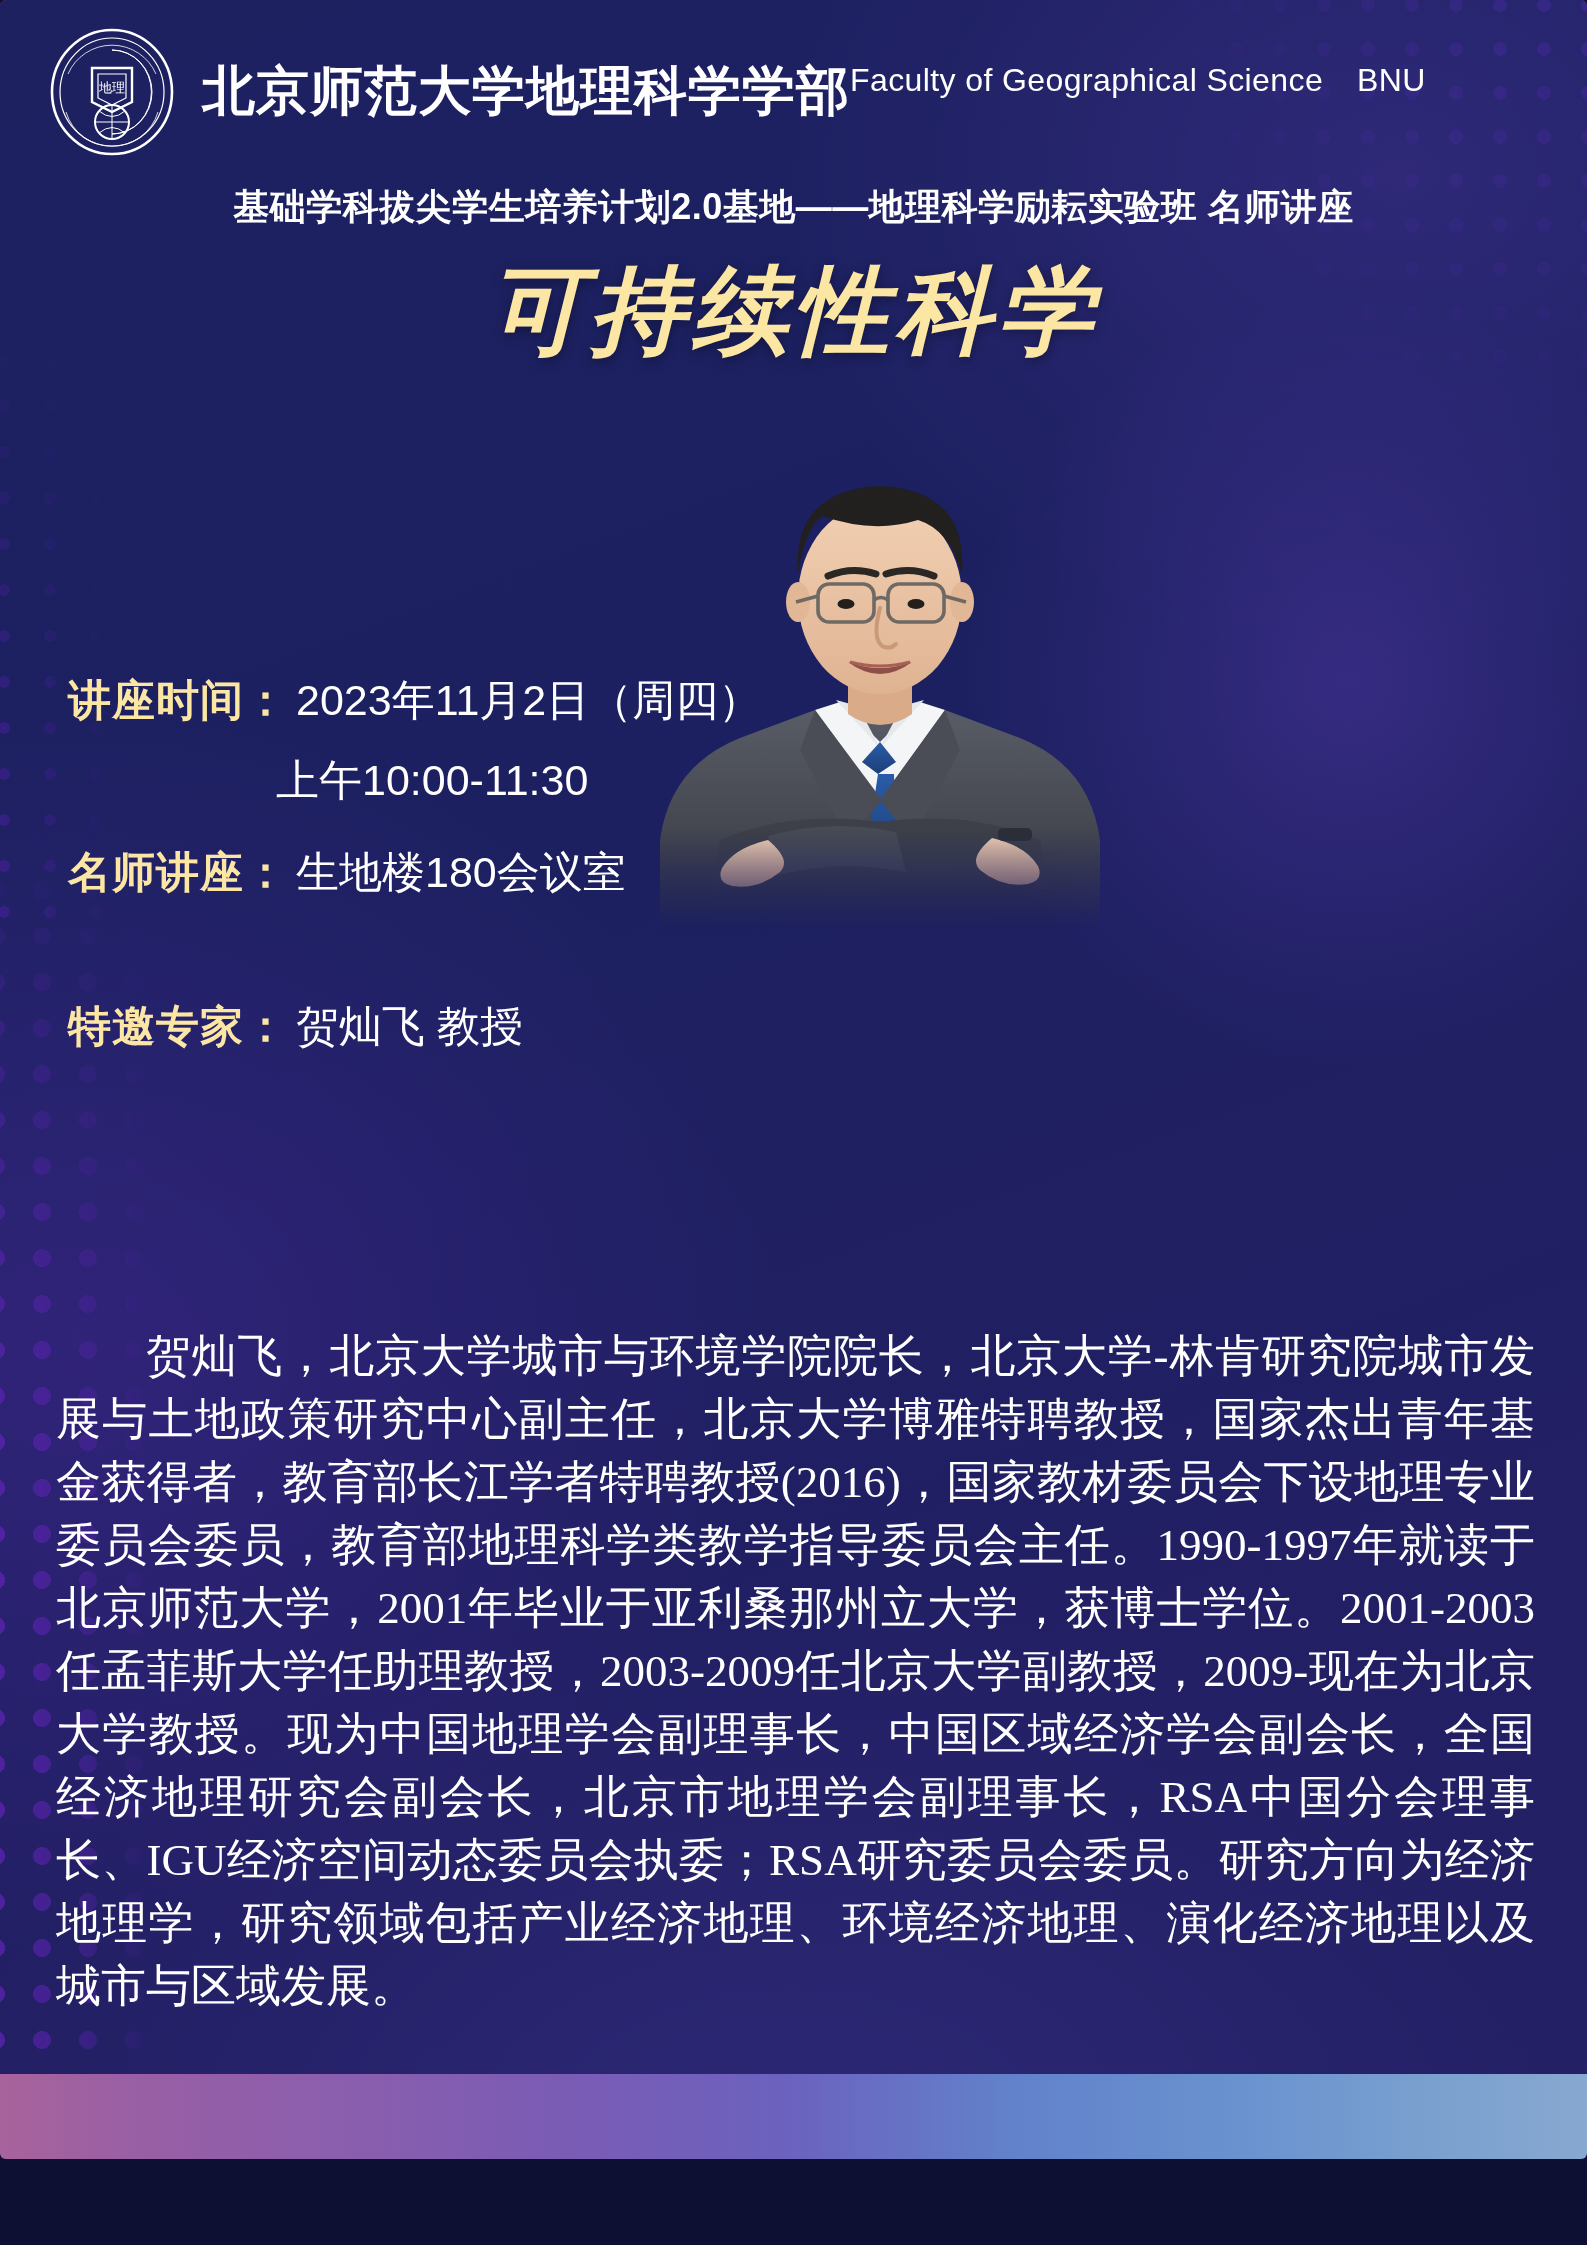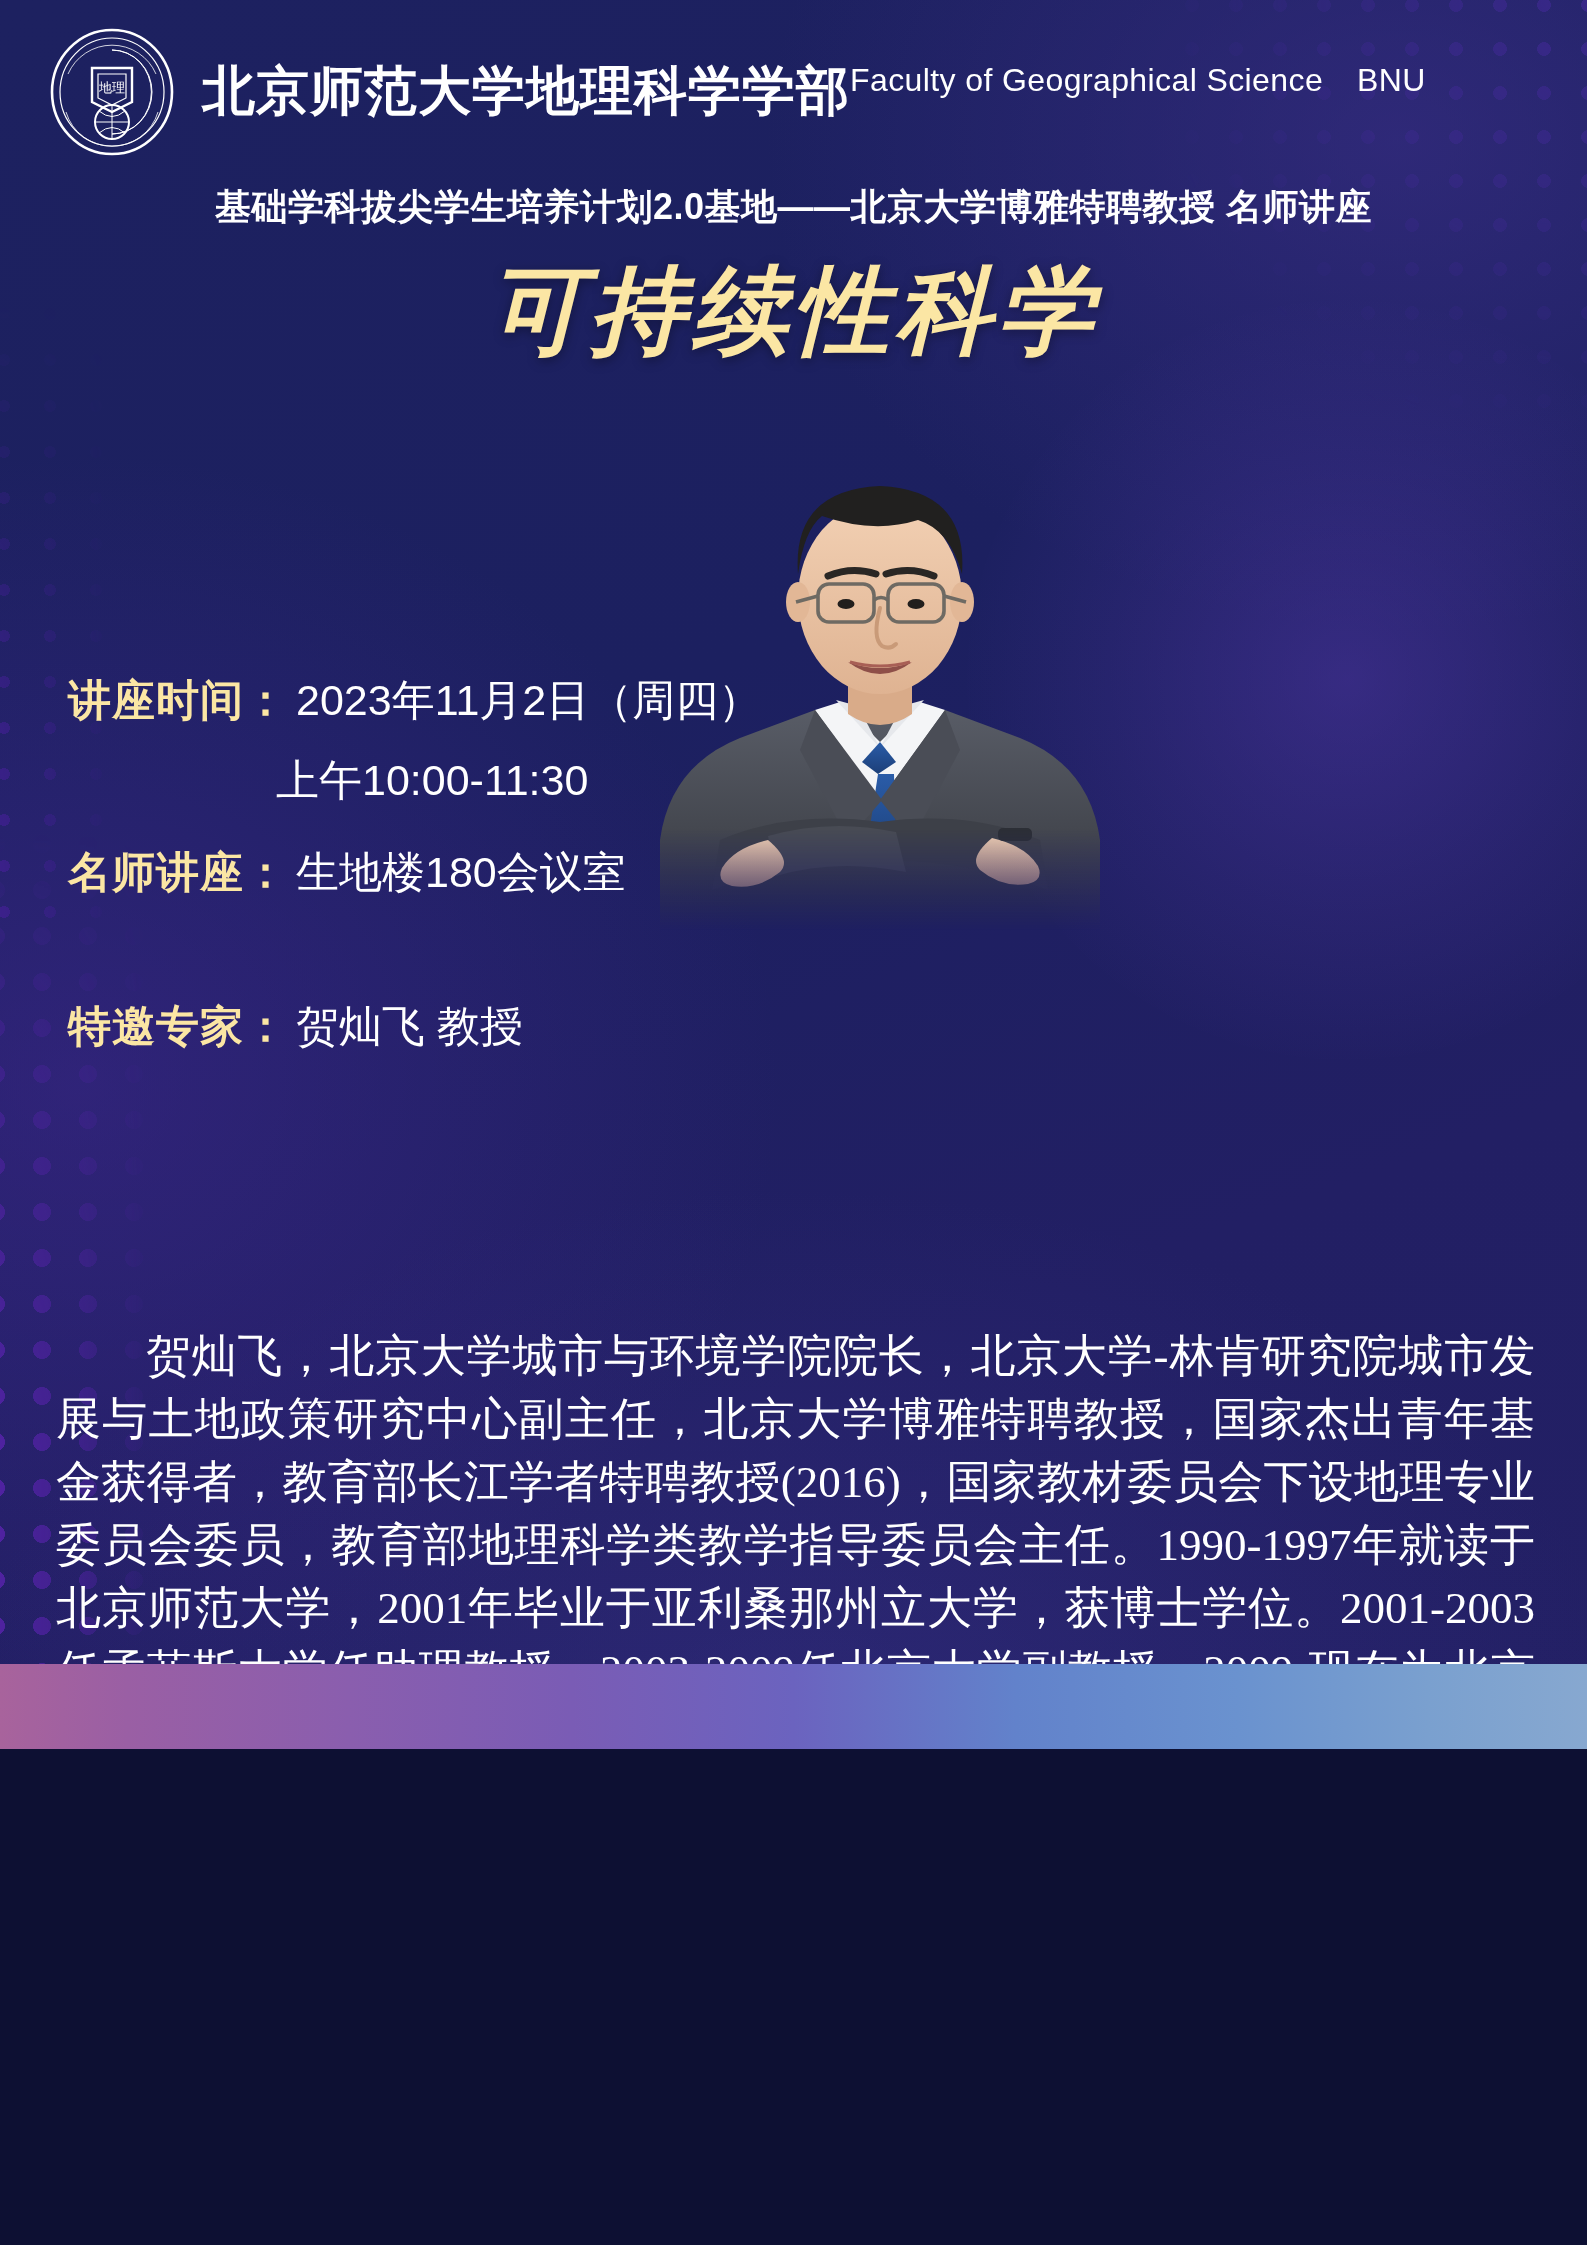--- a/index.html
+++ b/index.html
@@ -5,23 +5,24 @@
   * { margin:0; padding:0; box-sizing:border-box; }
   html,body { background:#0d1033; }
   body {
     font-family:"Liberation Sans","DejaVu Sans",sans-serif;
     -webkit-font-smoothing:antialiased;
   }
 
   #poster {
     position:relative;
     width:1587px;
-    height:1749px;
+    height:2159px;
     overflow:hidden;
     background:#a21caf;
+    border-radius:6px;
   }
 
   
   .bg-base {
     position:absolute; inset:0;
     background:
       radial-gradient(ellipse 900px 700px at 88% 8%,  rgba(62,48,140,.55), rgba(62,48,140,0) 70%),
       radial-gradient(ellipse 1000px 900px at 5% 62%, rgba(70,40,150,.45), rgba(70,40,150,0) 70%),
       radial-gradient(ellipse 1200px 800px at 50% 100%, rgba(58,52,140,.40), rgba(58,52,140,0) 70%),
       linear-gradient(160deg,#1d2160 0%,#1c2060 40%,#221f64 72%,#232065 100%);
@@ -235,21 +236,21 @@
     <div class="logo-text">
       <div class="logo-cn">北京师范大学地理科学学部</div>
       <div class="logo-rule"></div>
       <div class="logo-en">
         <span>Faculty of Geographical Science</span>
         <span>BNU</span>
       </div>
     </div>
   </div>
 
-  <div class="subtitle">基础学科拔尖学生培养计划2.0基地——北京大学博雅特聘教授 名师讲座</div>
+  <div class="subtitle">基础学科拔尖学生培养计划2.0基地——地理科学励耘实验班 名师讲座</div>
   <div class="main-title">可持续性科学</div>
 
   <div class="photo-wrap">
     <svg viewBox="0 0 560 560" xmlns="http://www.w3.org/2000/svg">
       <defs>
         <linearGradient id="suitG" x1="0" y1="0" x2="0" y2="1">
           <stop offset="0%" stop-color="#585c66"></stop>
           <stop offset="55%" stop-color="#44474f"></stop>
           <stop offset="100%" stop-color="#33363d"></stop>
         </linearGradient>

